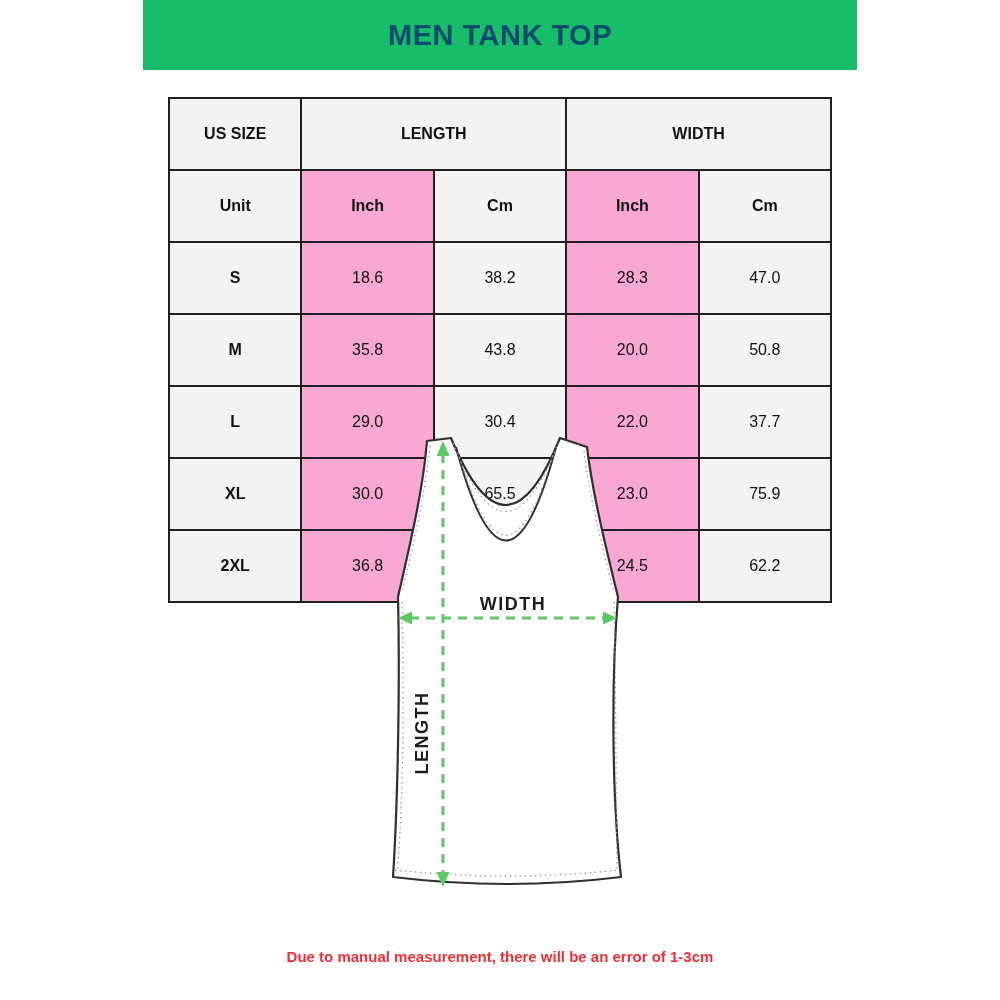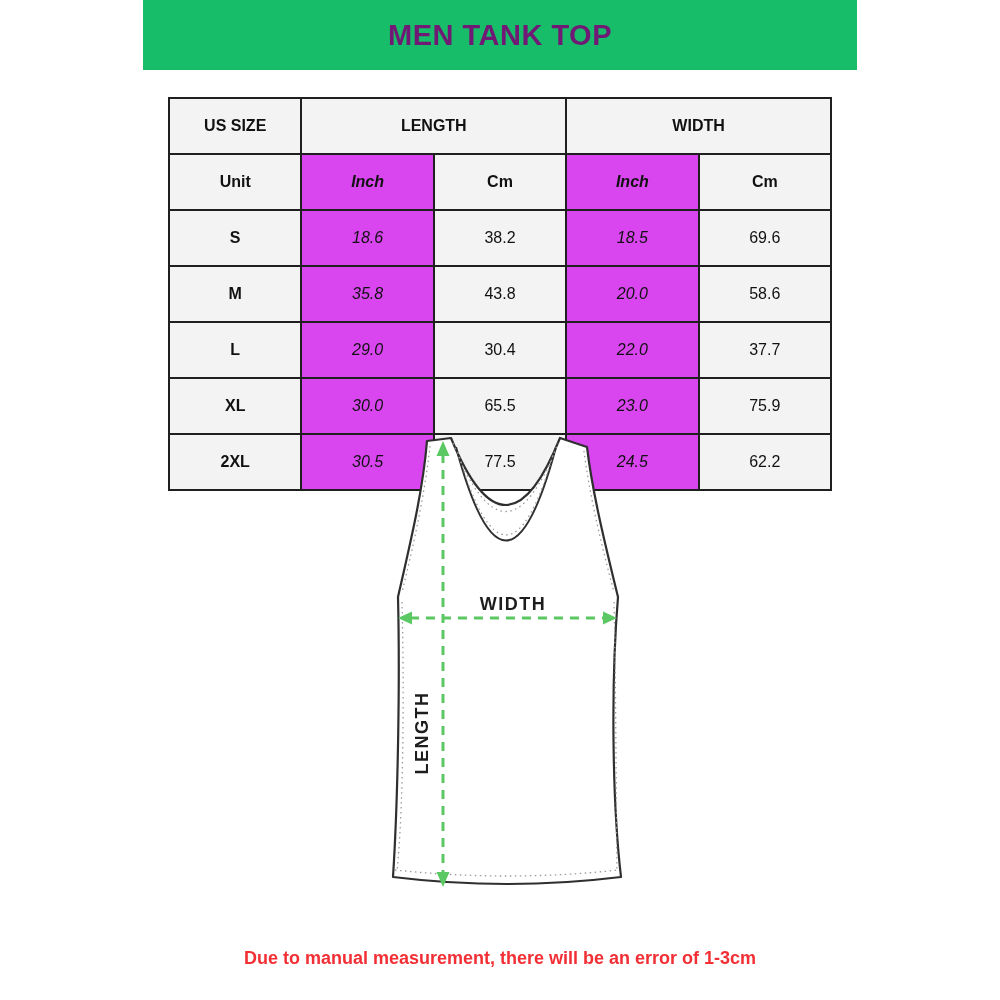--- a/index.html
+++ b/index.html
@@ -6,40 +6,40 @@
   .page {
     position:relative; width:1000px; height:1000px; background:#ffffff;
     font-family:"Liberation Sans", sans-serif; overflow:hidden;
   }
   
   .banner {
     position:absolute; left:143px; top:0; width:714px; height:70px;
     background:#17bd68; display:flex; align-items:center; justify-content:center;
   }
   .banner-title {
-    color:#701a75; font-size:29px; font-weight:bold; letter-spacing:0.5px; margin:0;
+    color:#0c4a6e; font-size:29px; font-weight:bold; letter-spacing:0.5px; margin:0;
   }
   
   .size-table {
     position:absolute; left:168px; top:97px; width:664px;
     border-collapse:collapse; table-layout:fixed;
   }
   .size-table td, .size-table th {
     border:2px solid #1f1f1f; height:38px; text-align:center; vertical-align:middle;
-    font-size:16px; color:#111; padding:8px;
+    font-size:16px; color:#111; padding:16px;
   }
   .size-table th { font-weight:bold; }
   .cell-gray  { background:#f3f3f3; }
-  .cell-white { background:#d946ef;font-style:italic; }
+  .cell-white { background:#f9a8d4; }
   
   .tank-svg { position:absolute; left:370px; top:425px; width:270px; height:480px; }
   
   .size-note {
     position:absolute; left:0; top:948px; width:1000px; text-align:center;
-    color:#f22f35; font-size:18px; font-weight:bold;
+    color:#f22f35; font-size:15px; font-weight:bold;
   }
 </style>
 </head>
 <body>
 
 <div class="page">
 
   <div class="banner">
     <h1 class="banner-title">MEN TANK TOP</h1>
   </div>
@@ -64,47 +64,47 @@
         <th class="cell-gray">Cm</th>
         <th class="cell-white">Inch</th>
         <th class="cell-gray">Cm</th>
       </tr>
     </thead>
     <tbody>
       <tr>
         <th class="cell-gray">S</th>
         <td class="cell-white">18.6</td>
         <td class="cell-gray">38.2</td>
-        <td class="cell-white">18.5</td>
-        <td class="cell-gray">69.6</td>
+        <td class="cell-white">28.3</td>
+        <td class="cell-gray">47.0</td>
       </tr>
       <tr>
         <th class="cell-gray">M</th>
         <td class="cell-white">35.8</td>
         <td class="cell-gray">43.8</td>
         <td class="cell-white">20.0</td>
-        <td class="cell-gray">58.6</td>
+        <td class="cell-gray">50.8</td>
       </tr>
       <tr>
         <th class="cell-gray">L</th>
         <td class="cell-white">29.0</td>
         <td class="cell-gray">30.4</td>
         <td class="cell-white">22.0</td>
         <td class="cell-gray">37.7</td>
       </tr>
       <tr>
         <th class="cell-gray">XL</th>
         <td class="cell-white">30.0</td>
         <td class="cell-gray">65.5</td>
         <td class="cell-white">23.0</td>
         <td class="cell-gray">75.9</td>
       </tr>
       <tr>
         <th class="cell-gray">2XL</th>
-        <td class="cell-white">30.5</td>
+        <td class="cell-white">36.8</td>
         <td class="cell-gray">77.5</td>
         <td class="cell-white">24.5</td>
         <td class="cell-gray">62.2</td>
       </tr>
     </tbody>
   </table>
 
   <svg class="tank-svg" viewBox="370 425 270 480">
 
     <path d="M427,441 L451,438 Q506,572 560,438 L587,447

